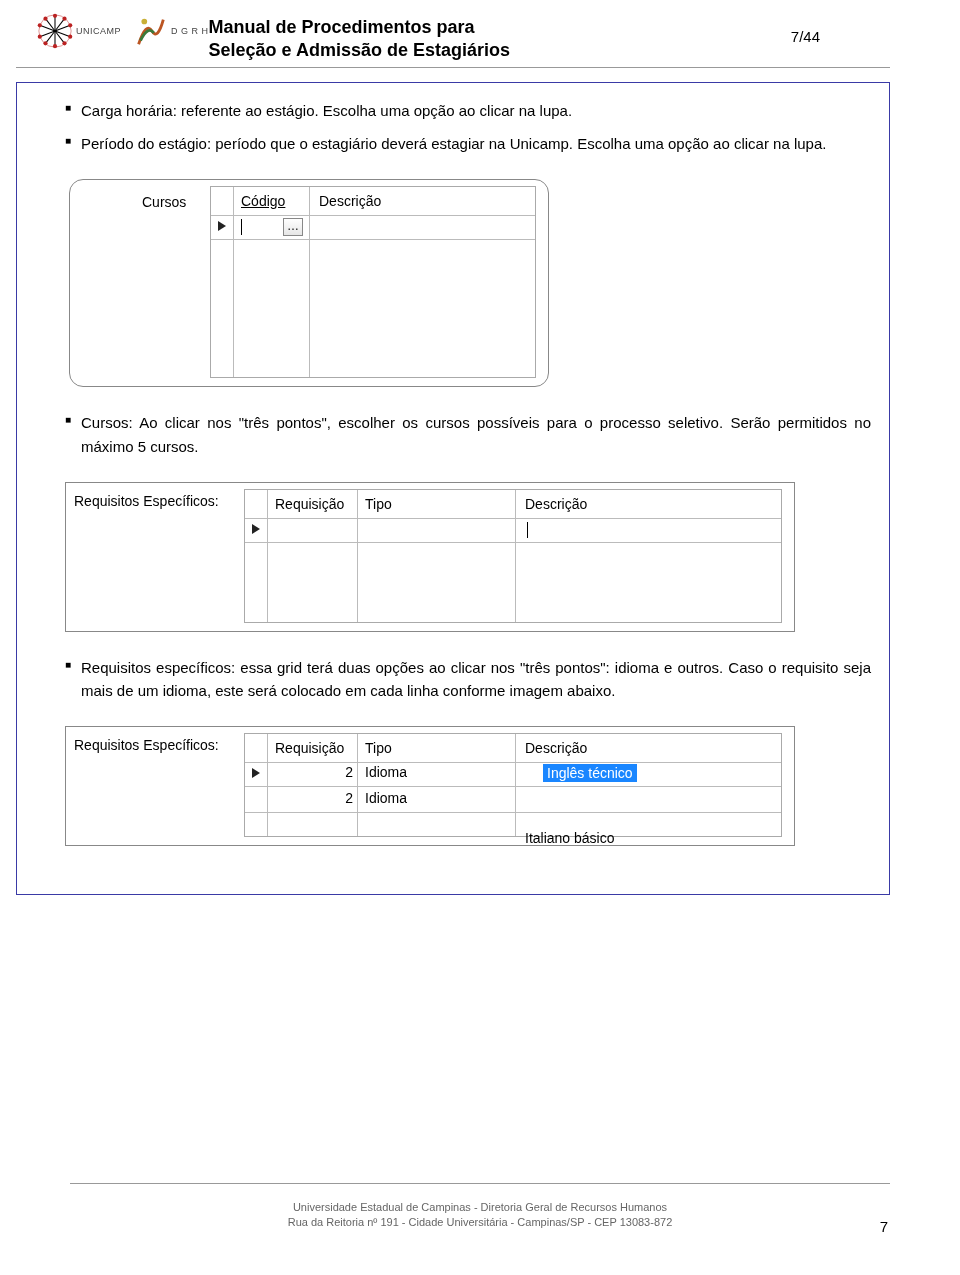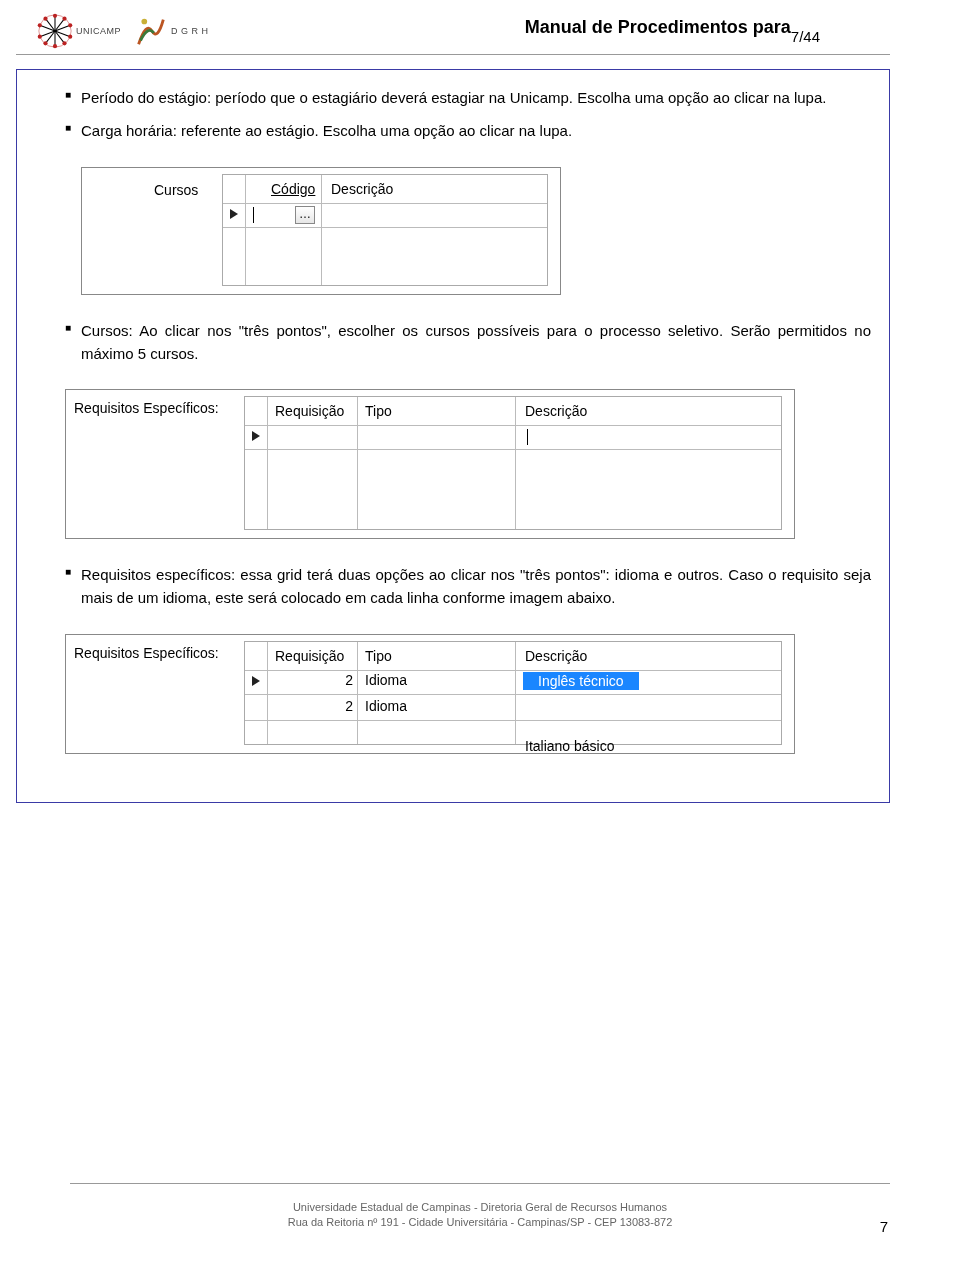--- a/index.html
+++ b/index.html
@@ -21,21 +21,21 @@
   }
   .logos { display: flex; gap: 10px; align-items: flex-end; }
   .logo-unicamp, .logo-dgrh {
     display: flex; flex-direction: row; align-items: center; gap: 2px;
   }
   .logo-unicamp-svg, .logo-dgrh-svg { width: 38px; height: 38px; }
   .logo-label {
     font-size: 9px; letter-spacing: 0.5px; color: #444; font-family: Arial;
   }
   .header-title {
-    flex: 1; text-align: right; font-size: 18px; font-weight: bold;
+    flex: 1; text-align: left; font-size: 18px; font-weight: bold;
     line-height: 1.3; padding-top: 4px;
   }
   .page-number { font-size: 15px; padding-top: 16px; white-space: nowrap; }
 
   .content-box {
     margin: 14px 70px 0 16px;
     border: 1.2px solid #3a3aa6;
     padding: 14px 18px 24px 48px;
   }
   ul.sq { list-style: none; margin-top: 2px; }
@@ -45,21 +45,21 @@
   }
   ul.sq li::before {
     content: "■"; position: absolute; left: 0; top: 1px; font-size: 10px; color: #000;
   }
   .plain { list-style: none; margin-bottom: 8px; line-height: 1.55; }
 
   .figure {
     border: 1px solid #888; background: #fff; margin: 24px 0 24px 0;
     position: relative;
   }
-  .fig1 { width: 480px; height: 128px; margin-left: 16px; }
+  .fig1 { width: 480px; height: 208px; margin-left: 4px; border-radius: 14px; }
   .fig2 { width: 730px; height: 150px; margin-left: 0; }
   .fig3 { width: 730px; height: 120px; margin-left: 0; }
 
   .fig-label {
     position: absolute; font-size: 14px; color: #000;
   }
   .sub-panel {
     position: absolute; border: 1px solid #aaa; background: #fff;
   }
   .col-head {
@@ -75,21 +75,21 @@
     border-left: 8px solid #222;
   }
   .dots-btn {
     position: absolute; width: 20px; height: 18px;
     border: 1px solid #888; background: linear-gradient(#fff,#e6e6e6);
     font-size: 12px; line-height: 12px; text-align: center; padding-top: 1px;
   }
   .cell-text { position: absolute; font-size: 14px; }
   .cell-sel {
     position: absolute; background: #1a86ff; color: #fff;
-    font-size: 14px; padding: 1px 15px;
+    font-size: 14px; padding: 1px 4px; margin-left: 20px;
   }
   .cursor-line {
     position: absolute; width: 1px; height: 16px; background: #000;
   }
 
   .footer {
     position: absolute; bottom: 46px; left: 70px; right: 70px;
     border-top: 1px solid #999; padding-top: 16px;
     text-align: center; font-size: 11px; color: #666; line-height: 1.3;
   }
@@ -136,35 +136,36 @@
       <svg class="logo-dgrh-svg" viewBox="0 0 40 40">
         <path d="M8 34 Q16 10 22 20 Q28 30 34 8" fill="none" stroke="#b52" stroke-width="3"></path>
         <path d="M10 30 Q18 14 24 22" fill="none" stroke="#3a7a3a" stroke-width="3"></path>
         <circle cx="14" cy="10" r="3" fill="#c9b037"></circle>
       </svg>
       <span class="logo-label">D G R H</span>
     </div>
   </div>
   <div class="header-title">
     <span>Manual de Procedimentos para</span><br>
+    <span>Seleção e Admissão de Estagiários</span>
   </div>
   <div class="page-number">7/44</div>
 </div>
 
 <div class="content-box">
 
   <ul class="sq">
+    <li>Carga horária: referente ao estágio. Escolha uma opção ao clicar na lupa.</li>
     <li>Período do estágio: período que o estagiário deverá estagiar na Unicamp. Escolha uma opção ao clicar na lupa.</li>
-    <li>Carga horária: referente ao estágio. Escolha uma opção ao clicar na lupa.</li>
   </ul>
 
   <div class="figure fig1">
     <span class="fig-label" style="left:72px; top:14px;">Cursos</span>
     <div class="sub-panel" style="left:140px; top:6px; right:12px; bottom:8px;">
-      <span class="col-head" style="left:48px; top:6px;text-decoration:underline;">Código</span>
+      <span class="col-head" style="left:30px; top:6px;text-decoration:underline;">Código</span>
       <span class="col-head" style="left:108px; top:6px;">Descrição</span>
       <div class="hline" style="left:0; right:0; top:28px;"></div>
       <div class="vline" style="left:22px; top:0; bottom:0;"></div>
       <div class="vline" style="left:98px; top:0; bottom:0;"></div>
       <div class="row-marker" style="left:7px; top:34px;"></div>
       <div class="cursor-line" style="left:30px; top:32px;"></div>
       <div class="dots-btn" style="left:72px; top:31px;">…</div>
       <div class="hline" style="left:0; right:0; top:52px;"></div>
     </div>
   </div>

